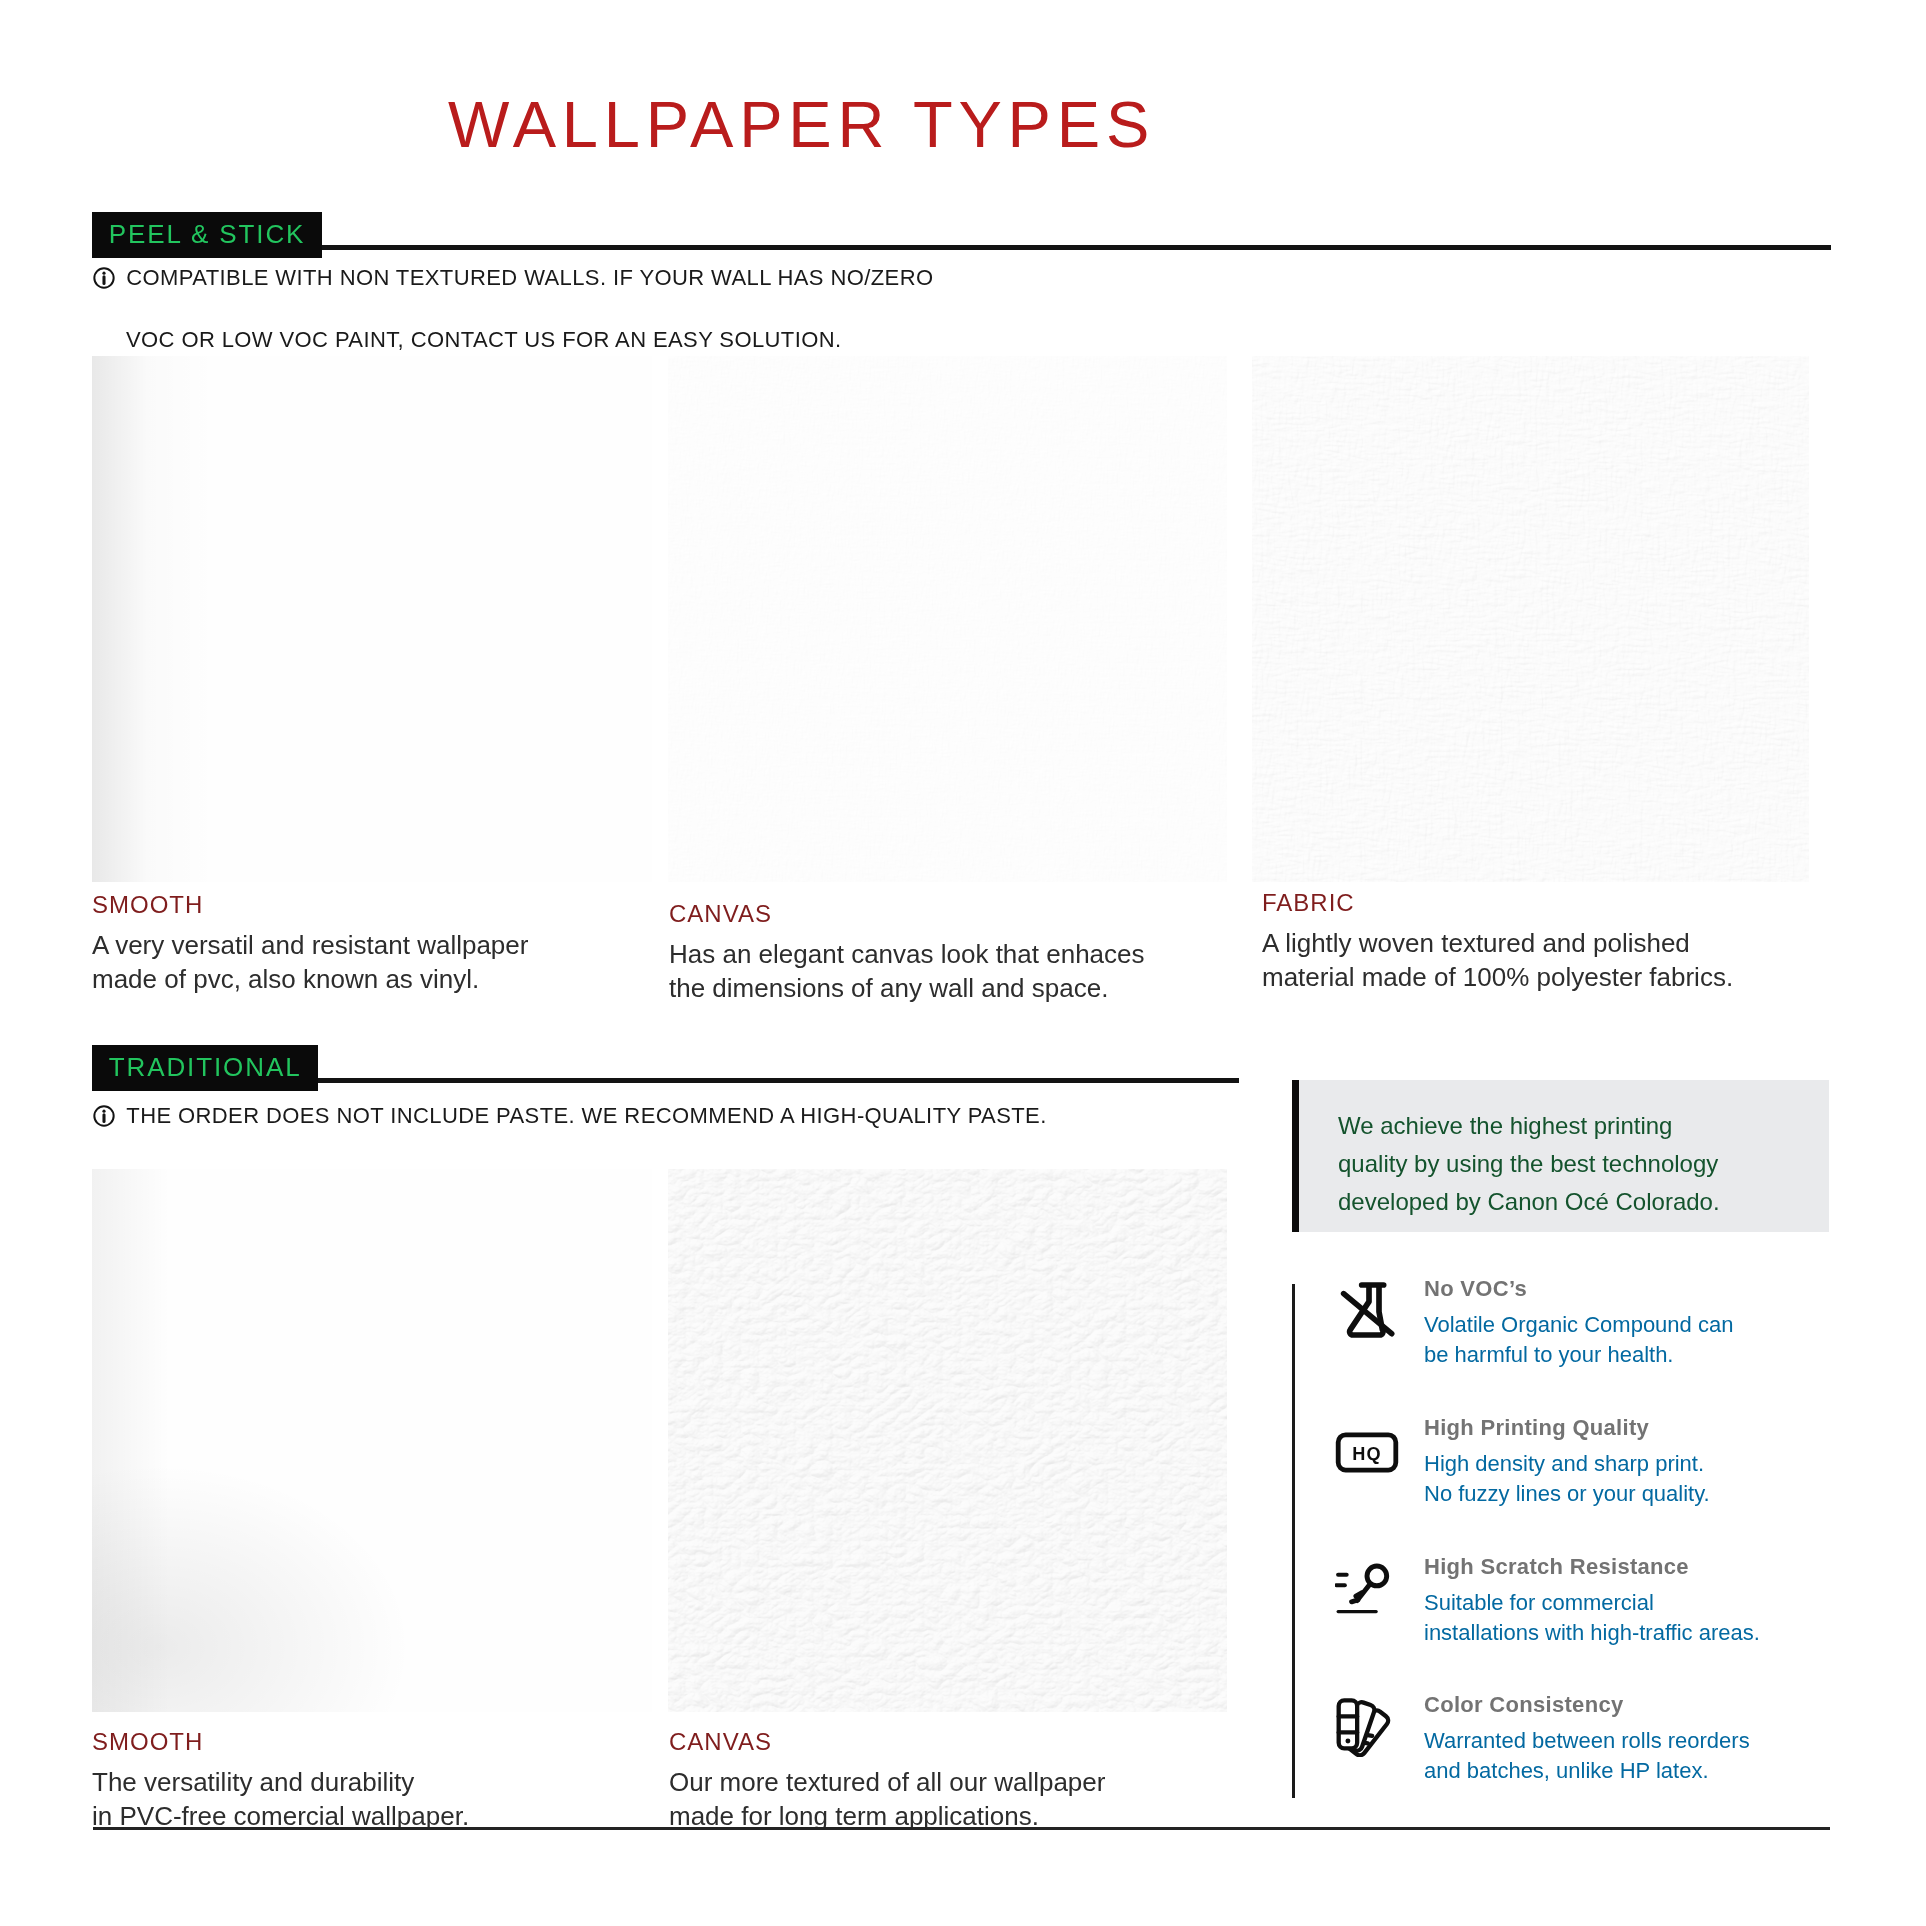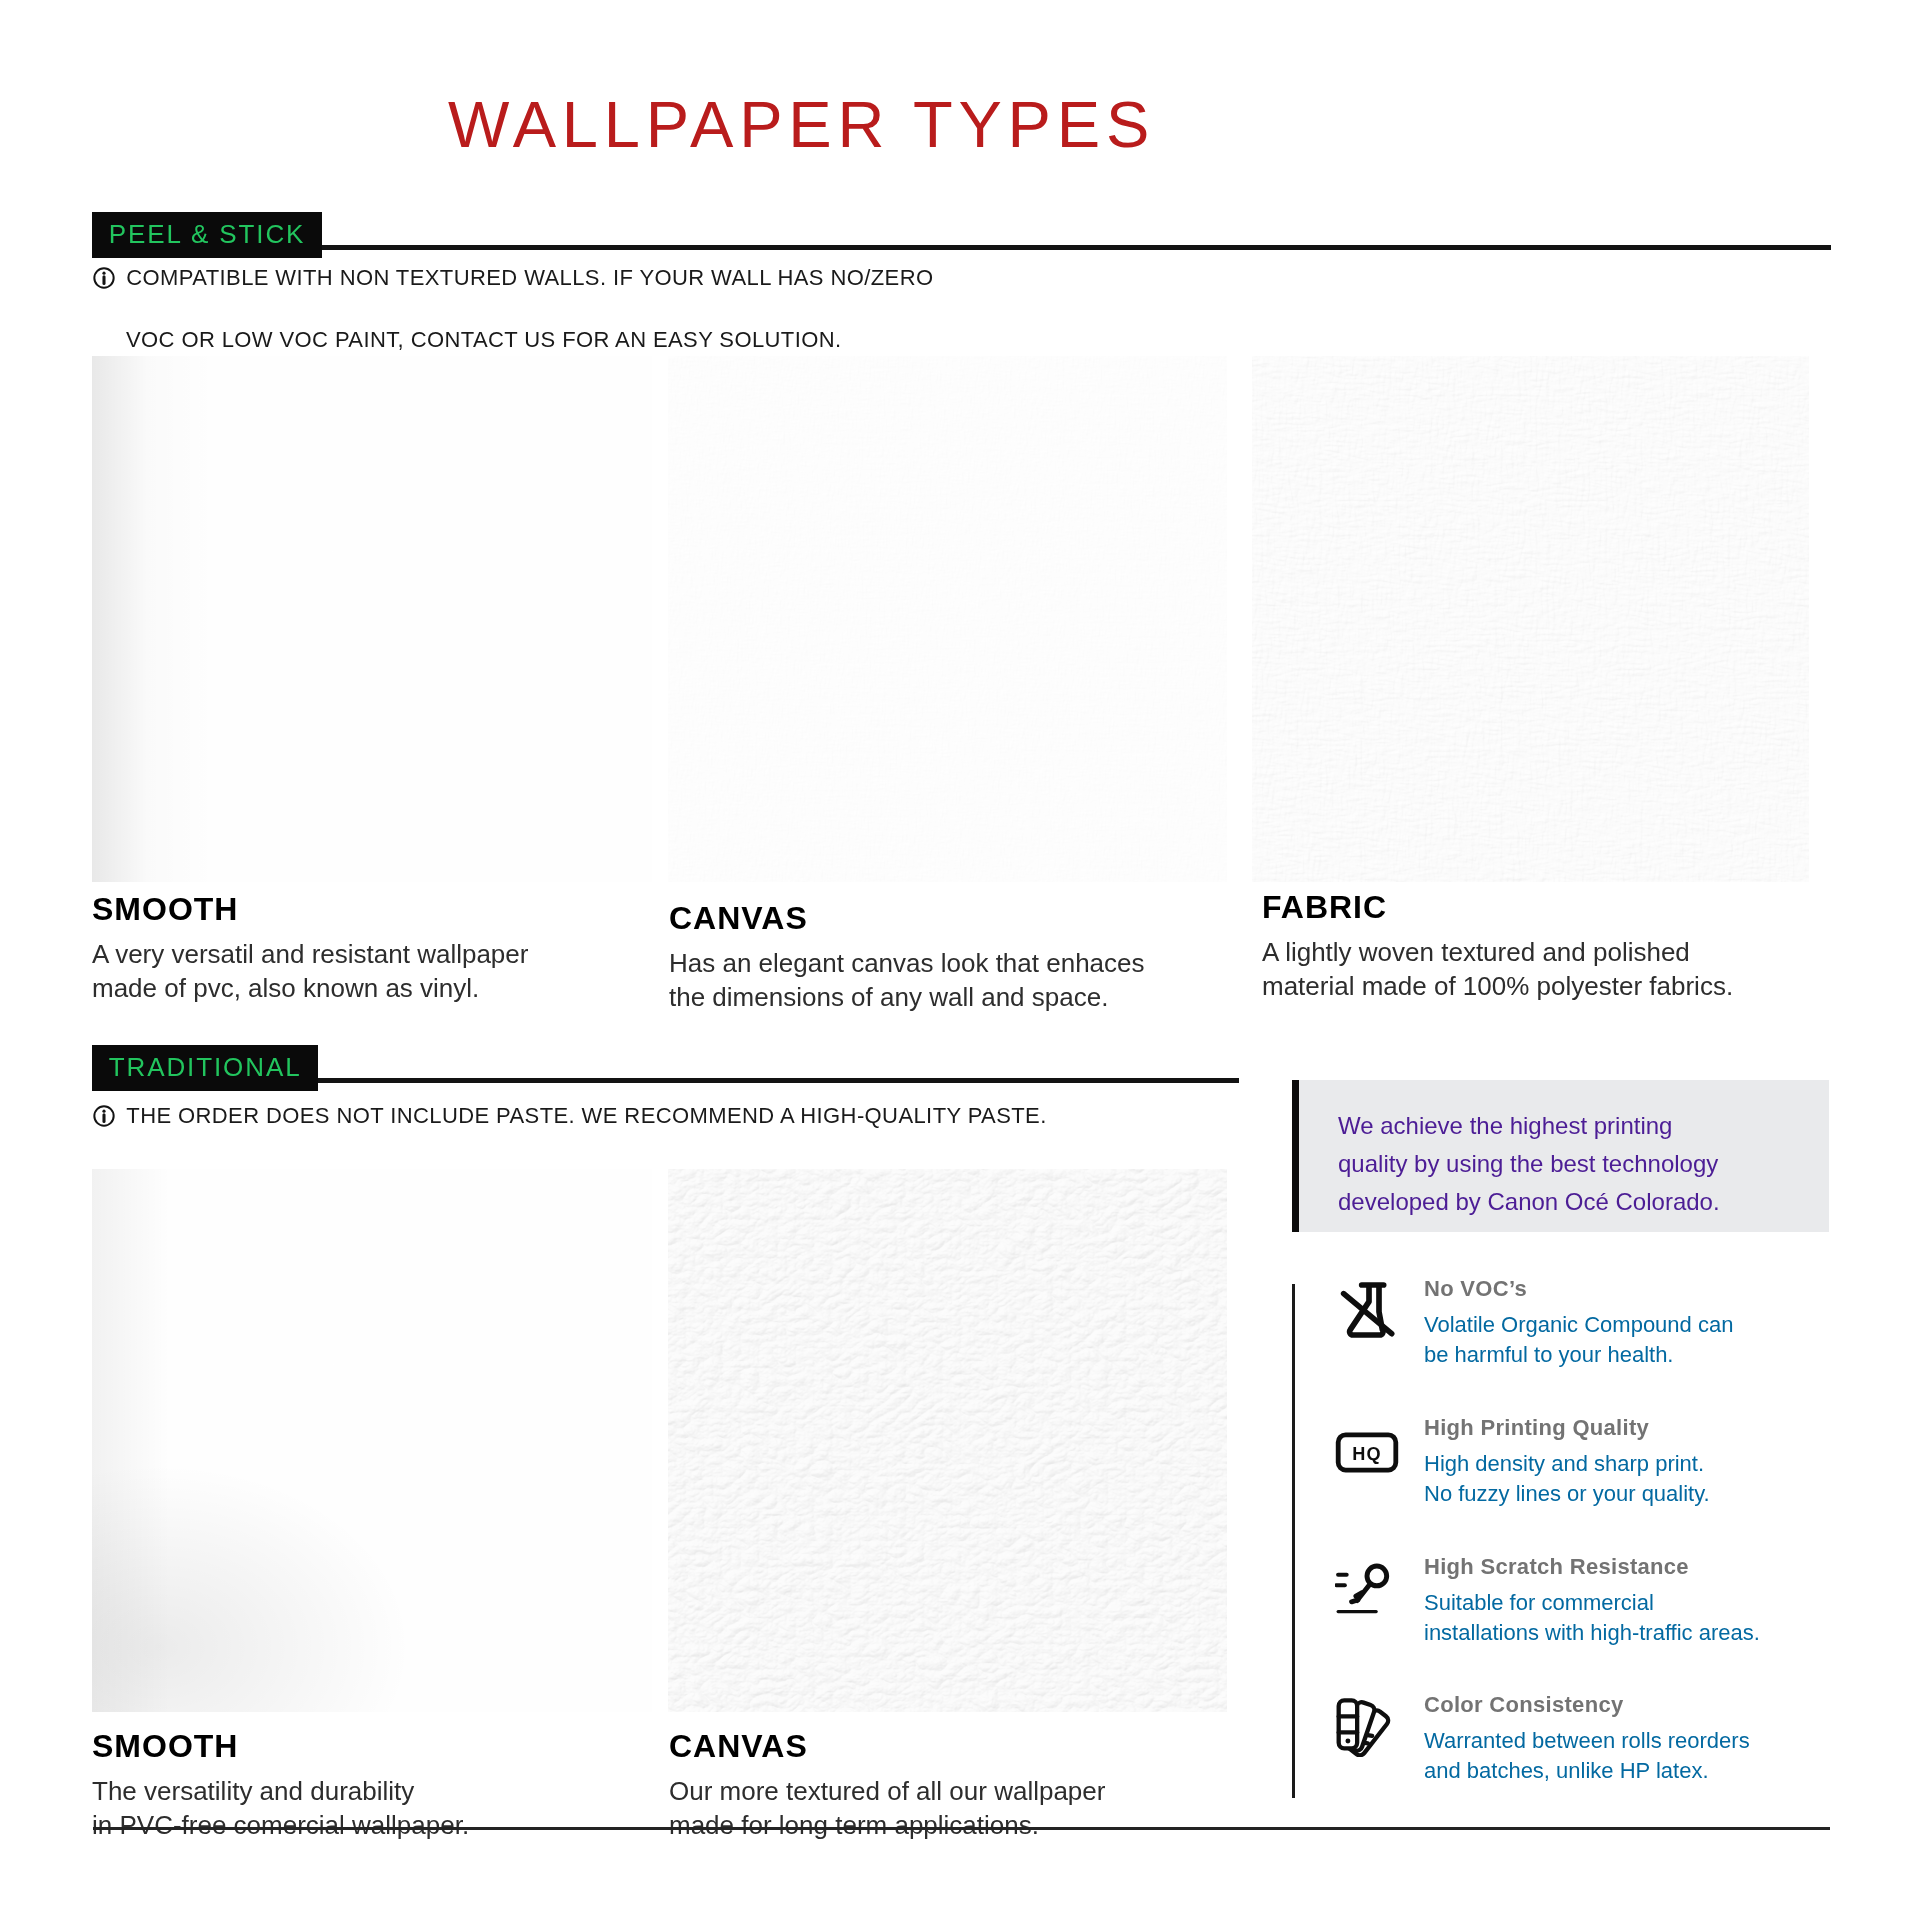--- a/index.html
+++ b/index.html
@@ -10,24 +10,24 @@
   .sec-label{display:inline-block;background:#0a0a0a;color:#22c55e;font-size:26px;letter-spacing:1.9px;padding:7px 16.7px 7.7px 16.7px;font-weight:400;position:relative;z-index:2;}
   .rule{position:absolute;background:#131313;}
   .note{font-size:22px;letter-spacing:0.4px;color:#1a1a1a;line-height:31px;white-space:nowrap;}
   .note-row{display:flex;align-items:center;gap:10.3px;}
   .note-indent{padding-left:34px;margin-top:31px;}
   .swatch{position:absolute;overflow:hidden;background:#f5f5f5;}
   .swatch svg{display:block;width:100%;height:100%;}
   .overlay{position:absolute;inset:0;pointer-events:none;}
   .ov-leftband{background:linear-gradient(90deg,rgba(0,0,0,0.085),rgba(0,0,0,0.015) 10%,rgba(0,0,0,0) 22%),radial-gradient(90% 70% at 78% 28%,rgba(255,255,255,0.35),rgba(255,255,255,0) 70%);}
   .ov-cornersmudge{background:linear-gradient(90deg,rgba(0,0,0,0.05),rgba(0,0,0,0) 14%),radial-gradient(60% 45% at 12% 88%,rgba(0,0,0,0.075),rgba(0,0,0,0) 75%);}
-  .cap-name{font-size:32px;font-weight:bold;letter-spacing:1px;color:#000000;}
+  .cap-name{font-size:24px;font-weight:normal;letter-spacing:1px;color:#7f1d1d;}
   .cap-desc{margin-top:9px;font-size:26px;line-height:34px;color:#2d2d2d;}
   .dline{display:block;white-space:nowrap;}
-  .qbox{position:absolute;left:1292px;top:1080px;width:537px;height:152px;background:#e9eaec;border-left:7px solid #0c0c0c;box-sizing:border-box;padding:27px 0 0 39px;font-size:24px;line-height:38px;color:#4c1d95;}
+  .qbox{position:absolute;left:1292px;top:1080px;width:537px;height:152px;background:#e9eaec;border-left:7px solid #0c0c0c;box-sizing:border-box;padding:27px 0 0 39px;font-size:24px;line-height:38px;color:#14532d;}
   .vline{position:absolute;left:1292px;top:1284px;width:3.2px;height:514px;background:#1a1a1a;}
   .feature{position:absolute;left:1335px;width:507px;}
   .f-icon{position:absolute;left:0;top:1.3px;width:64px;height:64px;}
   .f-icon svg{display:block;width:100%;height:100%;}
   .f-body{margin-left:89px;}
   .f-title{font-size:22px;font-weight:bold;letter-spacing:0.3px;color:#737373;white-space:nowrap;}
   .f-desc{margin-top:7.7px;font-size:22px;line-height:30px;color:#0369a1;}
   .info-icon{flex:0 0 auto;display:block;}
 </style>
 </head>

